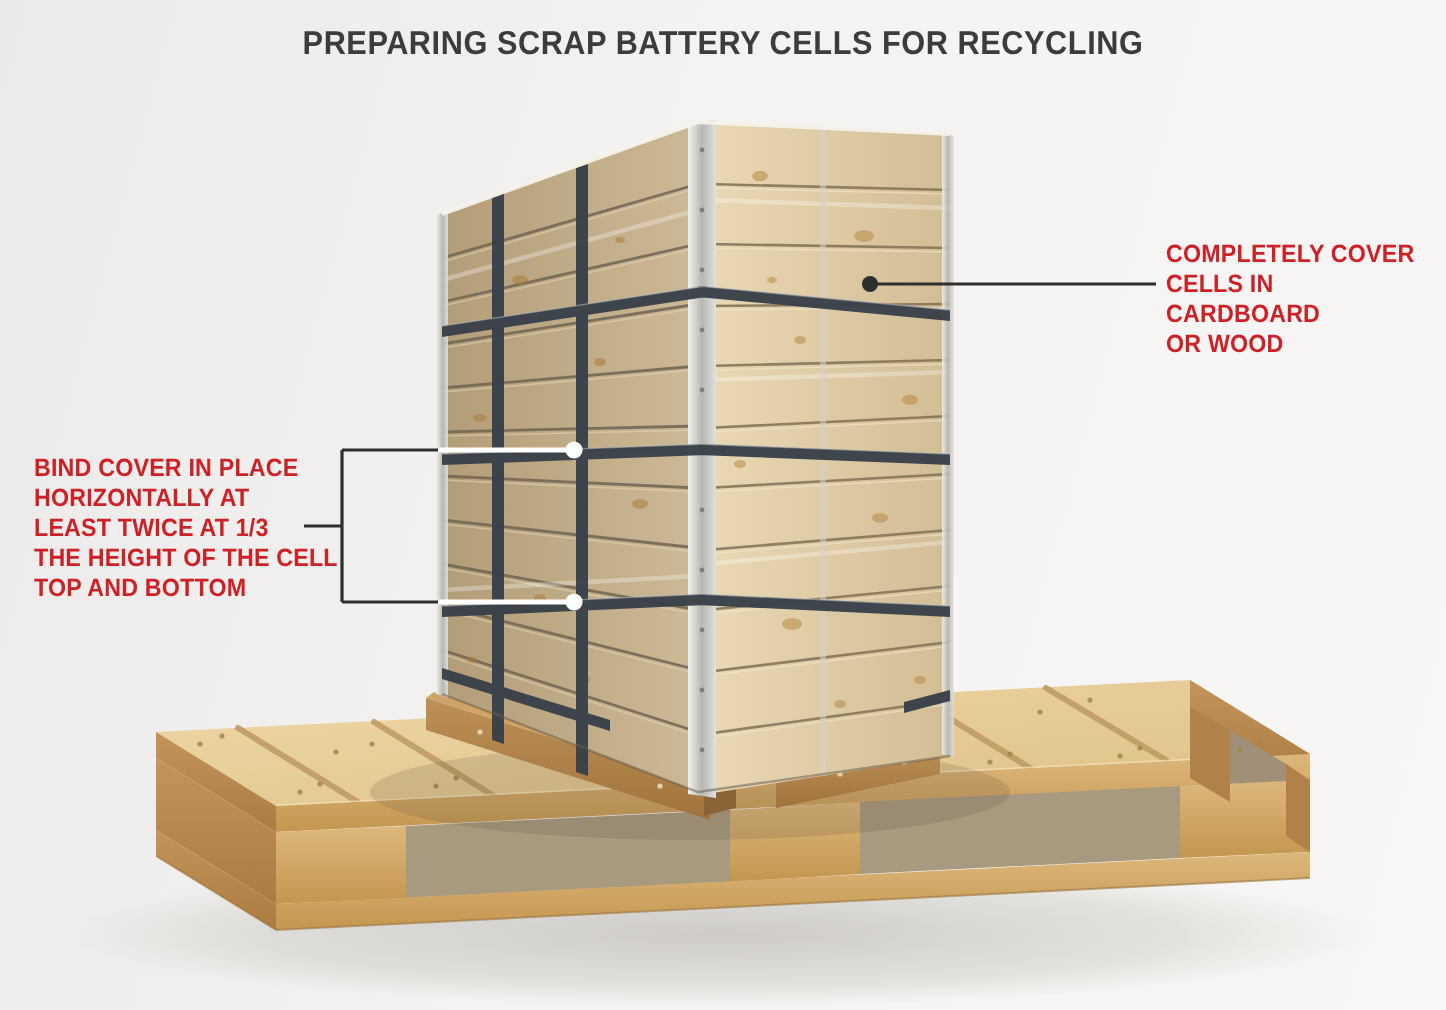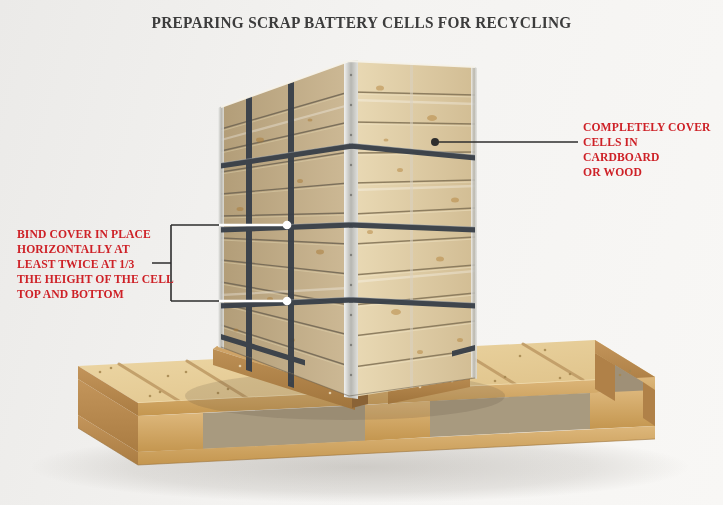--- a/index.html
+++ b/index.html
@@ -2,21 +2,21 @@
 <html style="--accent-red: #ce2127; --title-text: #3c3c3c; --callout-line: #2e2e2e; --callout-dot-light: #ffffff; --strap: #394049; --background: #f4f3f1;"><head>
 <meta charset="utf-8">
 <style>
   html,body{margin:0;padding:0;}
   body{
     width:723px;height:505px;overflow:hidden;
     font-family:"Liberation Sans",sans-serif;
     background:linear-gradient(105deg,#ebeae8 0%, var(--background,#f4f3f1) 45%, #f8f7f5 100%);
     position:relative;
   }
-  .stage{position:absolute;inset:0;width:723px;height:505px;font-family:Liberation Serif, serif;}
+  .stage{position:absolute;inset:0;width:723px;height:505px;}
   .title{
     position:absolute;top:13px;left:0;width:723px;text-align:center;
     font-size:16.5px;font-weight:bold;letter-spacing:.3px;
     color:var(--title-text,#3c3c3c);
     transform:scaleX(.93);transform-origin:center top;
     white-space:nowrap;
   }
   .annotation{
     position:absolute;font-weight:bold;font-size:12.5px;line-height:15px;
     color:var(--accent-red,#ce2127);white-space:pre-line;letter-spacing:.1px;

